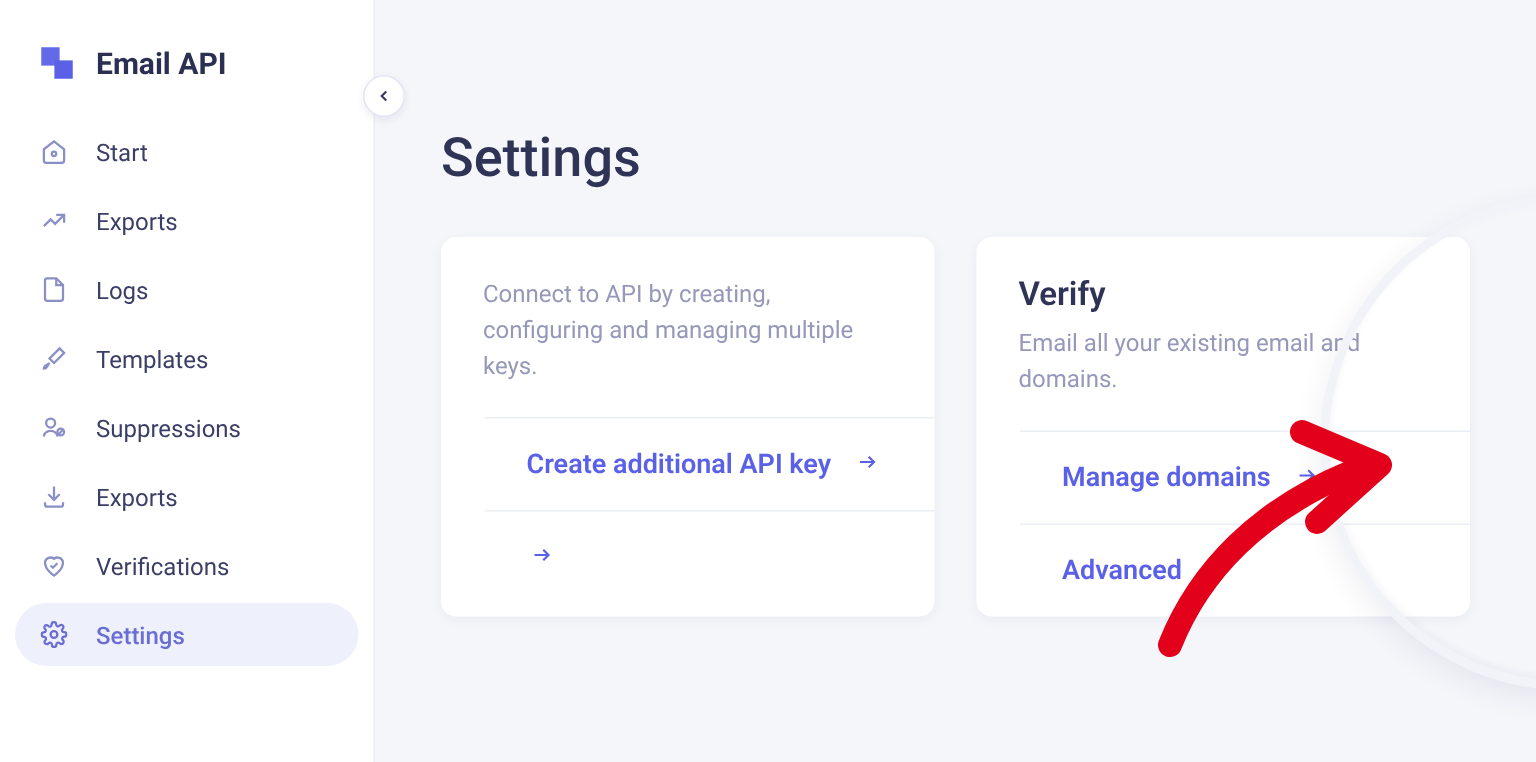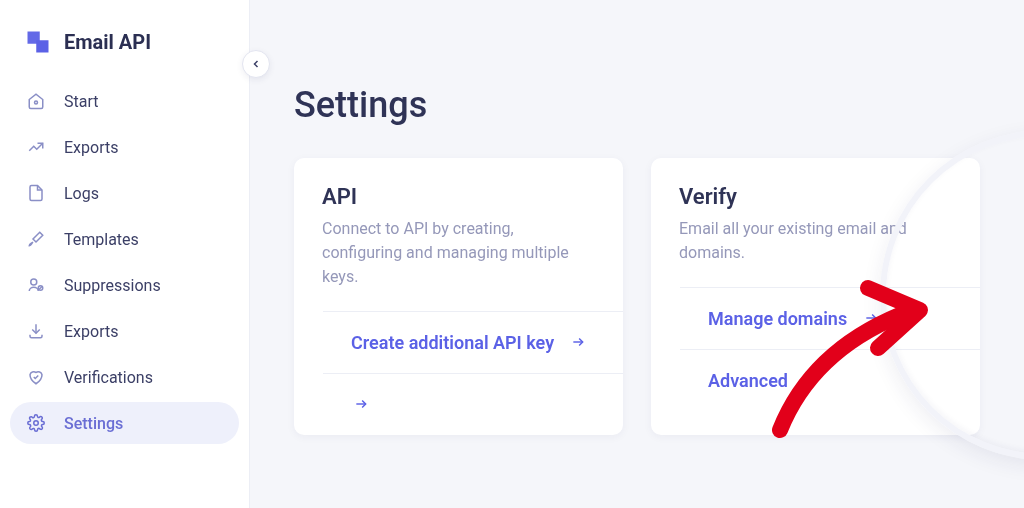--- a/index.html
+++ b/index.html
@@ -170,21 +170,20 @@
           <polyline points="15 18 9 12 15 6"></polyline>
         </svg></span>
   </div>
 
   <main class="main">
     <h1 class="page-title">Settings</h1>
     <div class="cards">
 
       <div class="card">
         <div class="card-head">
-          <div class="card-title">API</div>
           <div class="card-desc">Connect to API by creating, configuring and managing multiple keys.</div>
         </div>
         <div class="card-link">
           <span>Create additional API key</span>
           <span class="arrow"><svg width="20" height="14" viewBox="0 0 24 24" fill="none" stroke="currentColor" stroke-width="2.5">
                 <line x1="4" y1="12" x2="20" y2="12"></line>
                 <polyline points="14 6 20 12 14 18"></polyline>
               </svg></span>
         </div>
         <div class="card-link">

